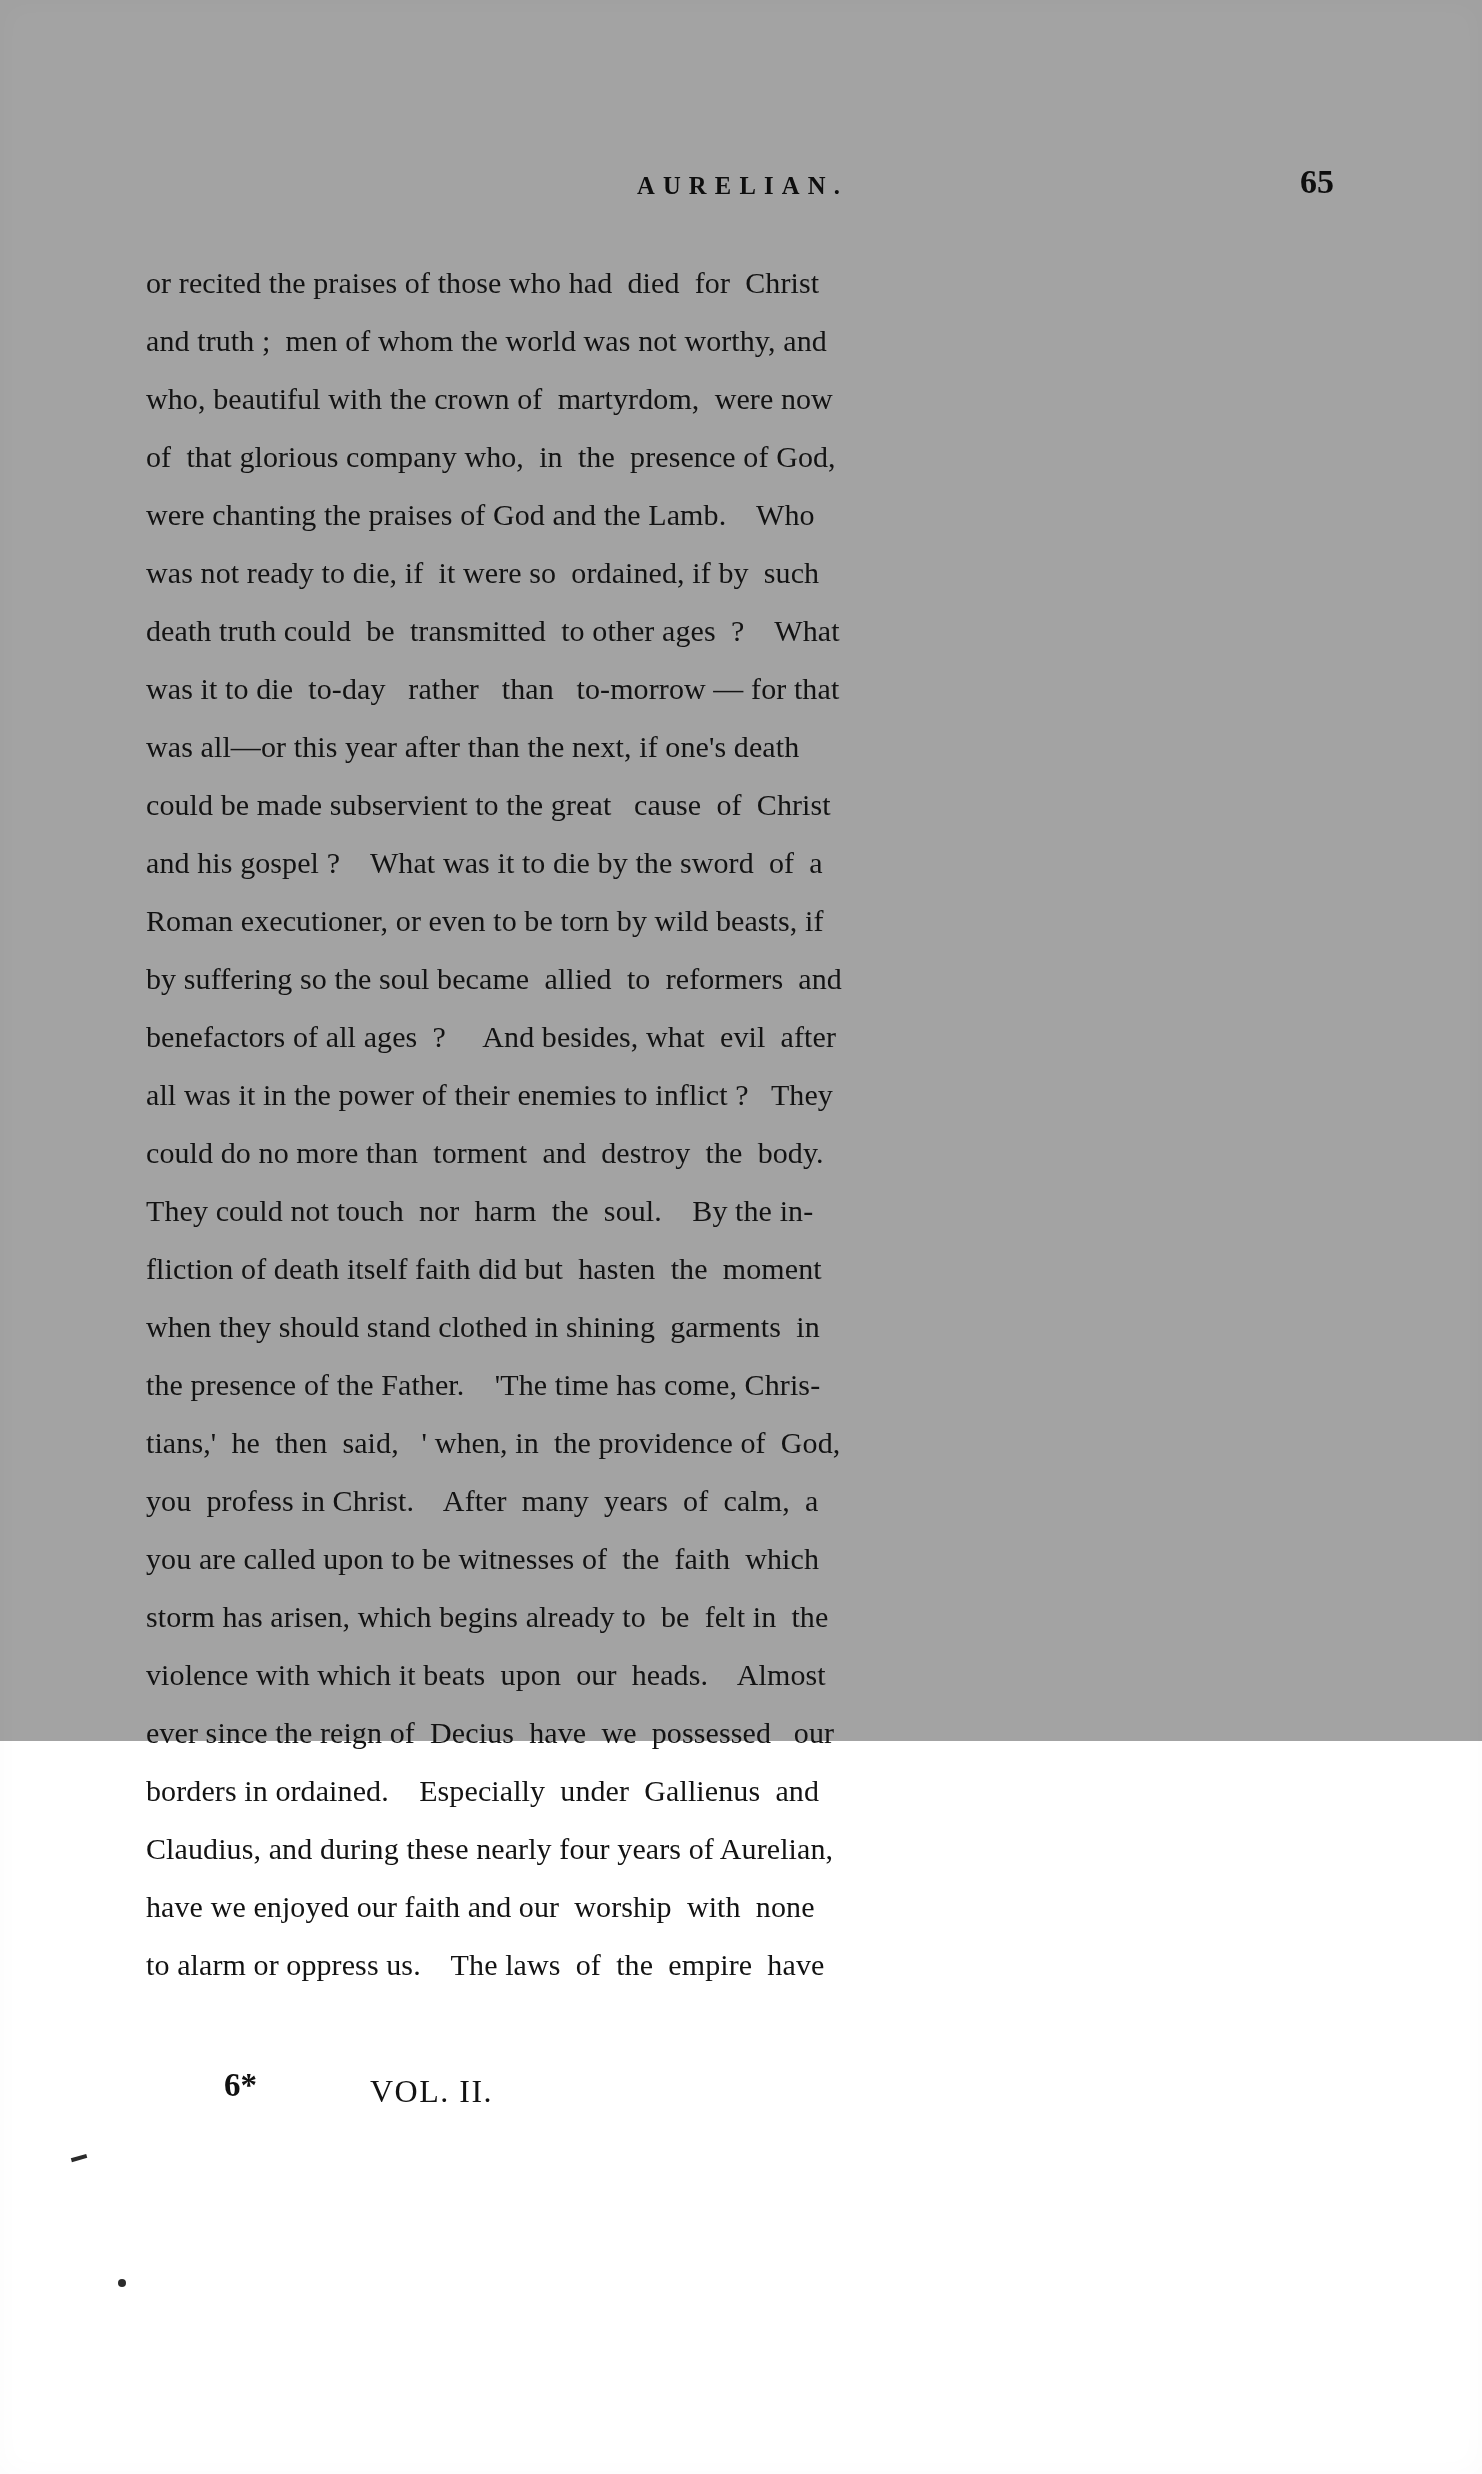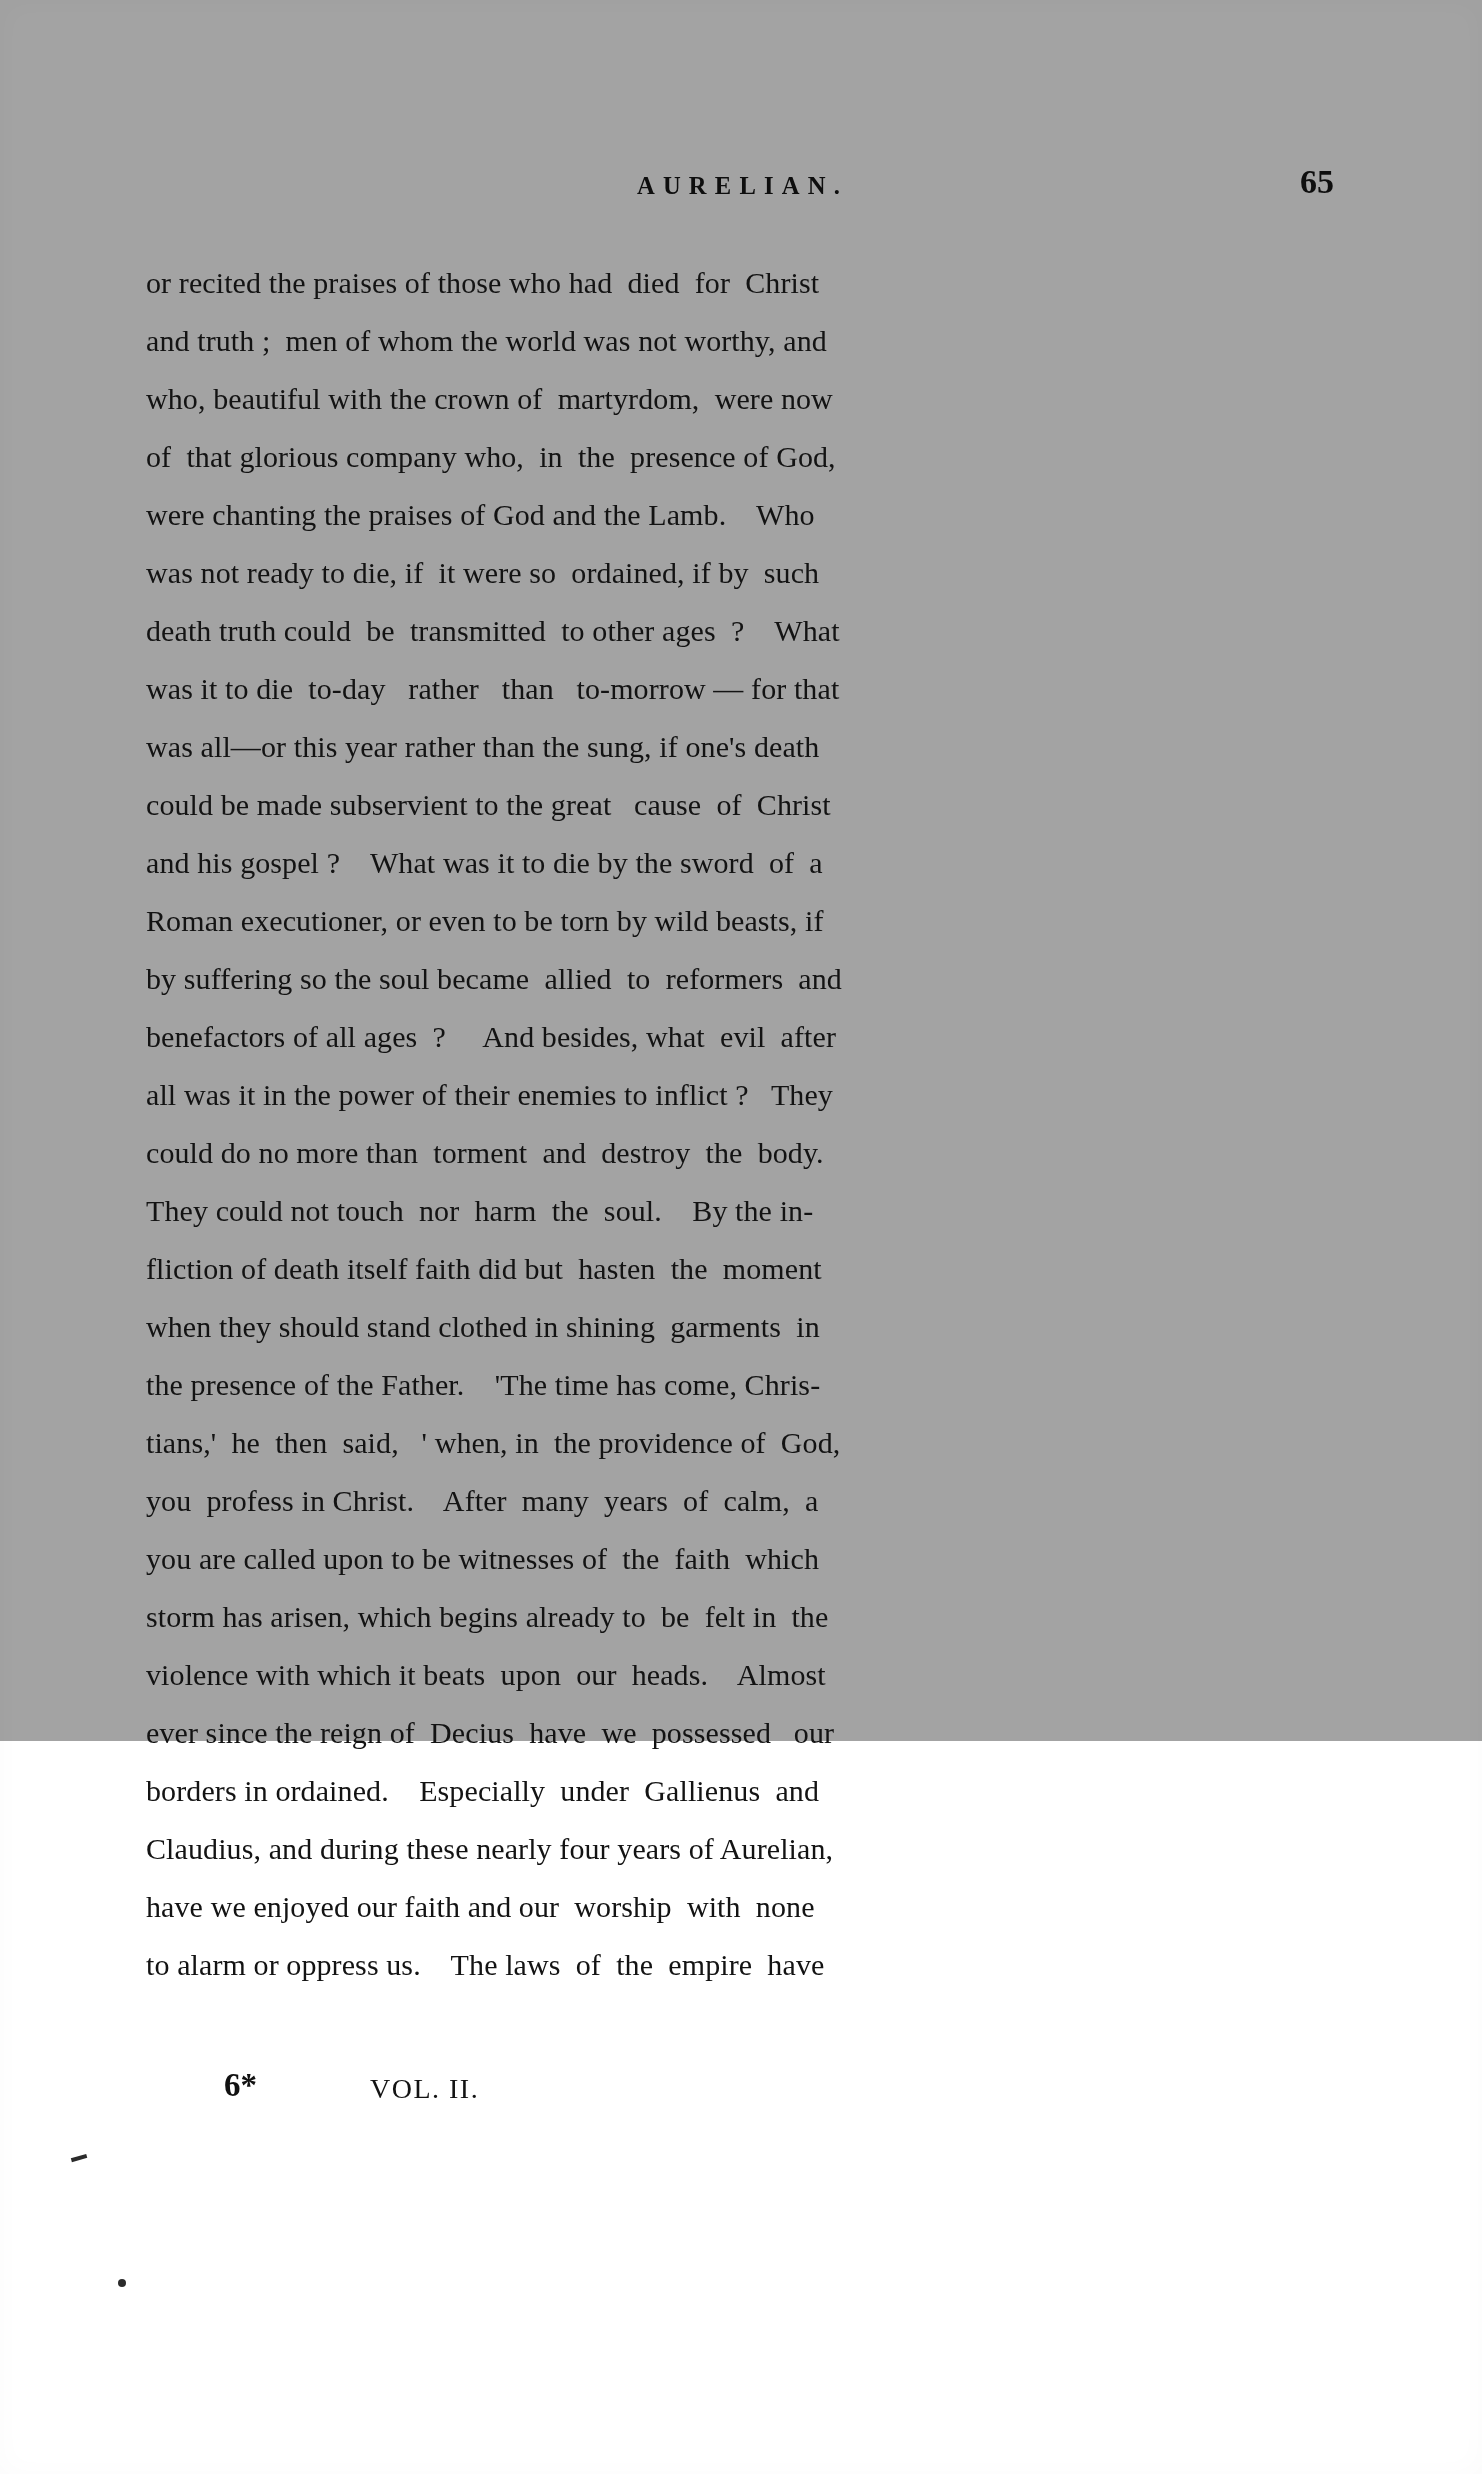--- a/index.html
+++ b/index.html
@@ -86,21 +86,21 @@
     font-family: "Liberation Serif", serif;
     font-weight: bold;
     font-size: 33px;
     color: #111111;
   }
   .sig-vol {
     position: absolute;
     left: 224px;
     top: 6px;
     font-family: "Liberation Serif", serif;
-    font-size: 28px;
+    font-size: 32px;
     letter-spacing: 1.5px;
     color: #131313;
   }
 
   
   .mark {
     position: absolute;
     background: #2b2b2b;
   }
   .mark-dash {
@@ -138,21 +138,21 @@
 
   <div class="bodytext">
     <span class="line">or recited the praises of those who had  died  for  Christ</span>
     <span class="line">and truth ;  men of whom the world was not worthy, and</span>
     <span class="line">who, beautiful with the crown of  martyrdom,  were now</span>
     <span class="line">of  that glorious company who,  in  the  presence of God,</span>
     <span class="line">were chanting the praises of God and the Lamb.    Who</span>
     <span class="line">was not ready to die, if  it were so  ordained, if by  such</span>
     <span class="line">death truth could  be  transmitted  to other ages  ?    What</span>
     <span class="line">was it to die  to-day   rather   than   to-morrow — for that</span>
-    <span class="line">was all—or this year rather than the sung, if one's death</span>
+    <span class="line">was all—or this year after than the next, if one's death</span>
     <span class="line">could be made subservient to the great   cause  of  Christ</span>
     <span class="line">and his gospel ?    What was it to die by the sword  of  a</span>
     <span class="line">Roman executioner, or even to be torn by wild beasts, if</span>
     <span class="line">by suffering so the soul became  allied  to  reformers  and</span>
     <span class="line">benefactors of all ages  ?     And besides, what  evil  after</span>
     <span class="line">all was it in the power of their enemies to inflict ?   They</span>
     <span class="line">could do no more than  torment  and  destroy  the  body.</span>
     <span class="line">They could not touch  nor  harm  the  soul.    By the in-</span>
     <span class="line">fliction of death itself faith did but  hasten  the  moment</span>
     <span class="line">when they should stand clothed in shining  garments  in</span>

